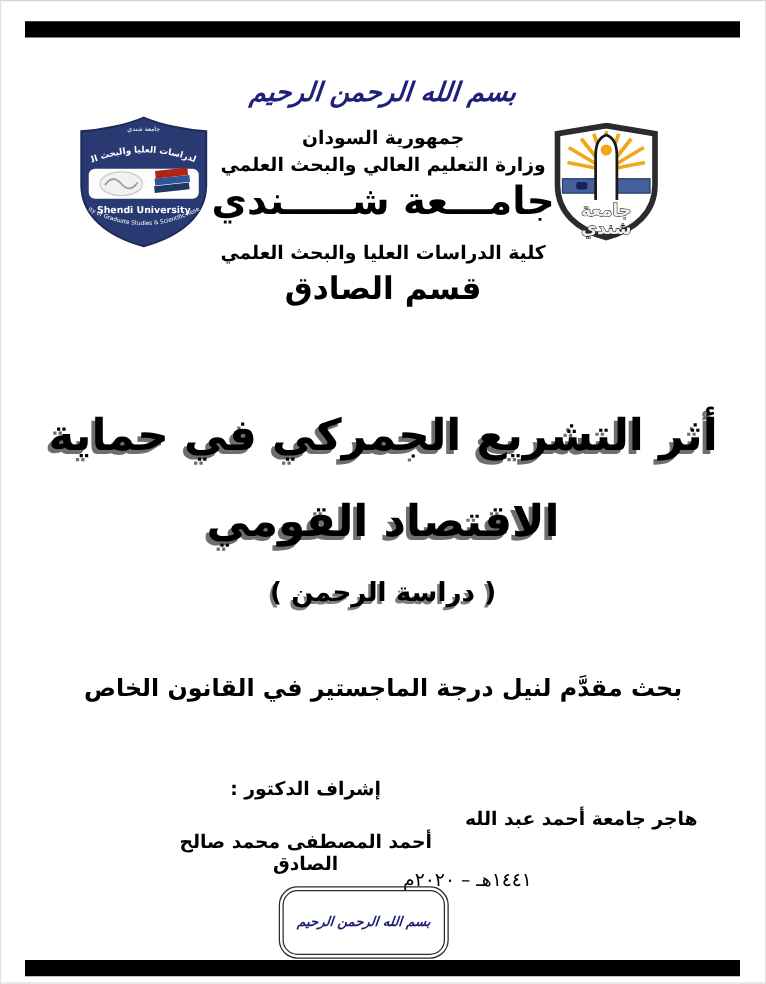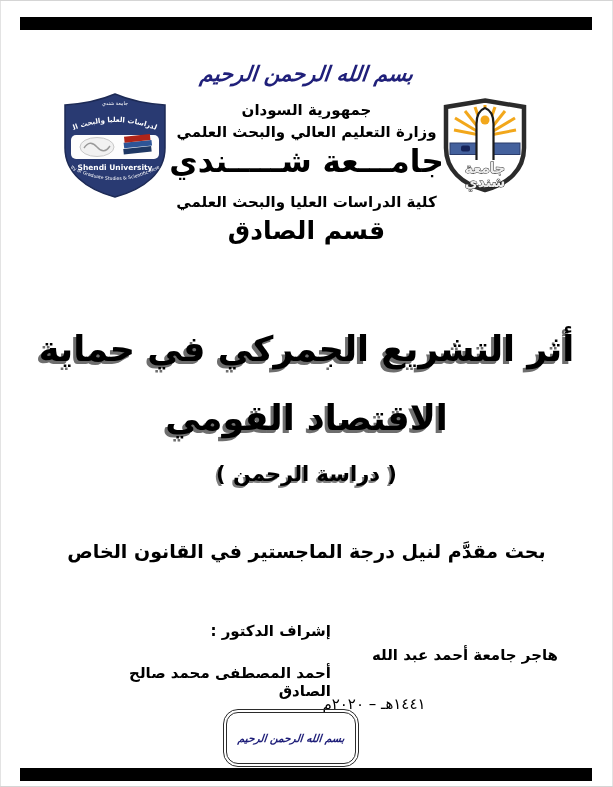--- a/index.html
+++ b/index.html
@@ -27,21 +27,21 @@
   .logo-right{left:442px;top:98px;width:86px;height:95px;}
   .title-line{font-weight:bold;direction:rtl;font-size:35px;letter-spacing:-1px;
     text-shadow:-3px 3px 0 #6e6e6e;}
   .title1{top:329px;}
   .title2{top:398px;}
   .study-type{top:462px;font-size:21px;font-weight:bold;direction:rtl;text-shadow:-2px 2px 0 #7d7d7d;}
   .thesis-line{top:507px;font-size:19px;font-weight:bold;direction:rtl;letter-spacing:0;margin-top:33px;}
   .credit{direction:rtl;text-align:right;font-weight:bold;font-size:15px;}
   .credit .name{margin-top:24px;font-size:15px;}
   .credit-student{top:622px;right:55px;width:260px;}
-  .credit-supervisor{top:622px;left:104px;width:227px;}
+  .credit-supervisor{top:622px;left:131px;width:227px;text-align:center;}
   .date-line{top:695px;left:135px;right:0;text-align:center;font-weight:normal;font-size:15px;direction:rtl;}
   .bismillah-frame{
     left:226px;top:712px;width:130px;height:52px;
     border:1px solid #2b2b2b;outline:1px solid #2b2b2b;outline-offset:2px;border-radius:12px;
     display:flex;align-items:center;justify-content:center;box-sizing:border-box;
   }
   .bismillah-frame span{
     color:#20207a;font-weight:bold;font-style:italic;font-size:10.5px;transform:skewX(-6deg);white-space:nowrap;
   }
   svg .en{font-family:"DejaVu Sans",sans-serif;}

